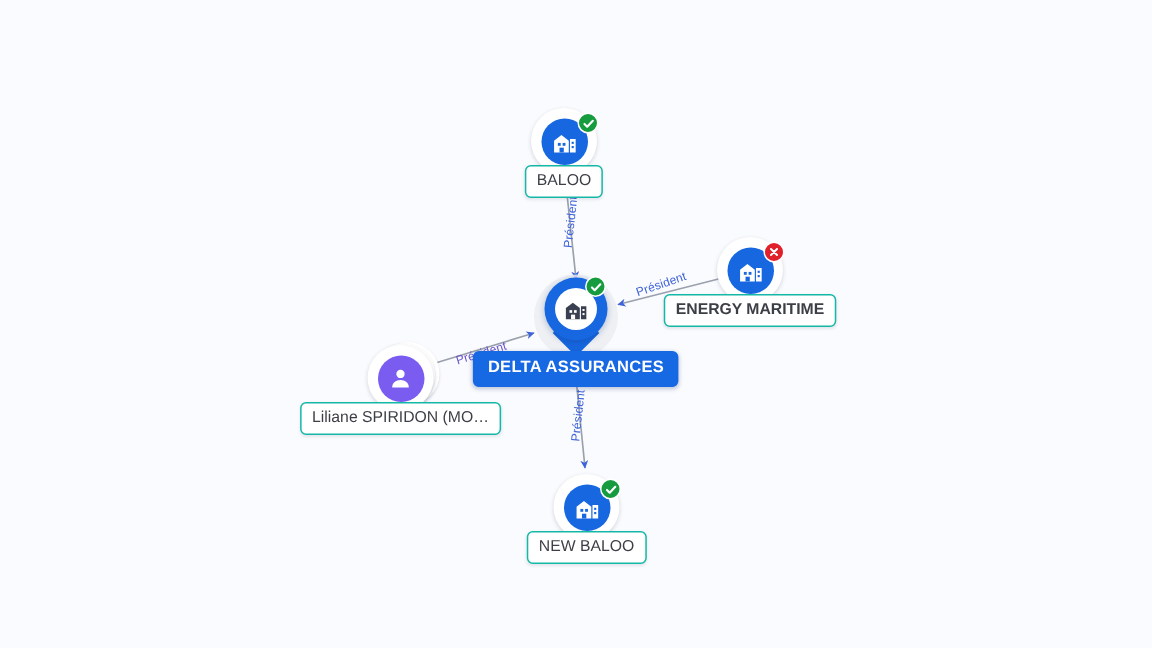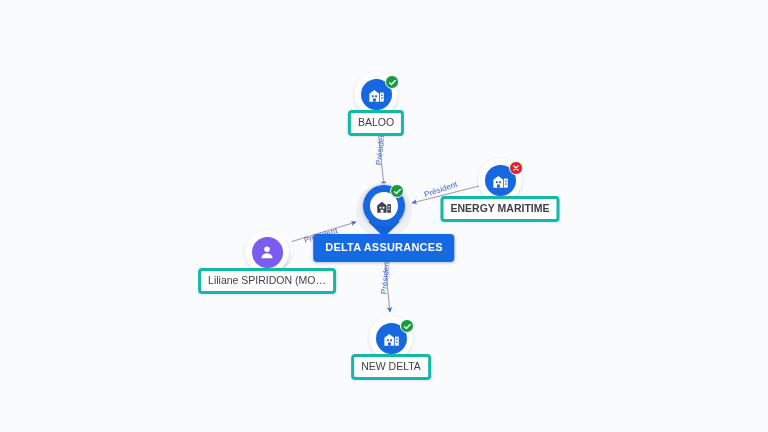--- a/index.html
+++ b/index.html
@@ -154,21 +154,21 @@
 
   
   .node-label {
     position: absolute;
     transform: translateX(-50%);
     white-space: nowrap;
     font-size: 10.5px;
     line-height: 1;
     color: #3c3f46;
     background: #ffffff;
-    border: 3px solid #14b8a6;
+    border: 1px solid #14b8a6;
     border-radius: 4px;
     padding: 4px 7px 5px;
     box-shadow: 0 1px 2px rgba(30,40,80,.10);
   }
 
   .node-label.primary {
     background: #1668e3;
     border-color: #1668e3;
     color: #ffffff;
     font-size: 11px;
@@ -286,21 +286,21 @@
         <rect x="7.6" y="17" width="3.6" height="4" fill="#1667e0"></rect>
         <rect x="17.8" y="12" width="1.8" height="1.8" fill="#1667e0"></rect>
         <rect x="17.8" y="15.6" width="1.8" height="1.8" fill="#1667e0"></rect>
       </svg>
     </div>
     <div class="badge ok">
       <svg width="9" height="9" viewBox="0 0 12 12" aria-hidden="true">
         <path d="M2.2 6.2 L4.6 8.6 L9.6 3.4" stroke="#ffffff" stroke-width="1.9" fill="none" stroke-linecap="round" stroke-linejoin="round"></path>
       </svg>
     </div>
-    <div class="node-label" style="left:0px; top:16px;">NEW DELTA</div>
+    <div class="node-label" style="left:0px; top:16px;">NEW BALOO</div>
   </div>
 
   <div class="node" style="left:384px; top:211px;">
     <div class="node-halo"></div>
     <div class="pin-wrap">
       <div class="pin-tail"></div>
       <div class="pin-body"></div>
       <div class="pin-inner">
         <svg width="18" height="18" viewBox="0 0 24 24" aria-hidden="true">
           <path d="M3 21V11.2L9.2 6.4 15.4 11.2V21z" fill="#3a3f52"></path>

